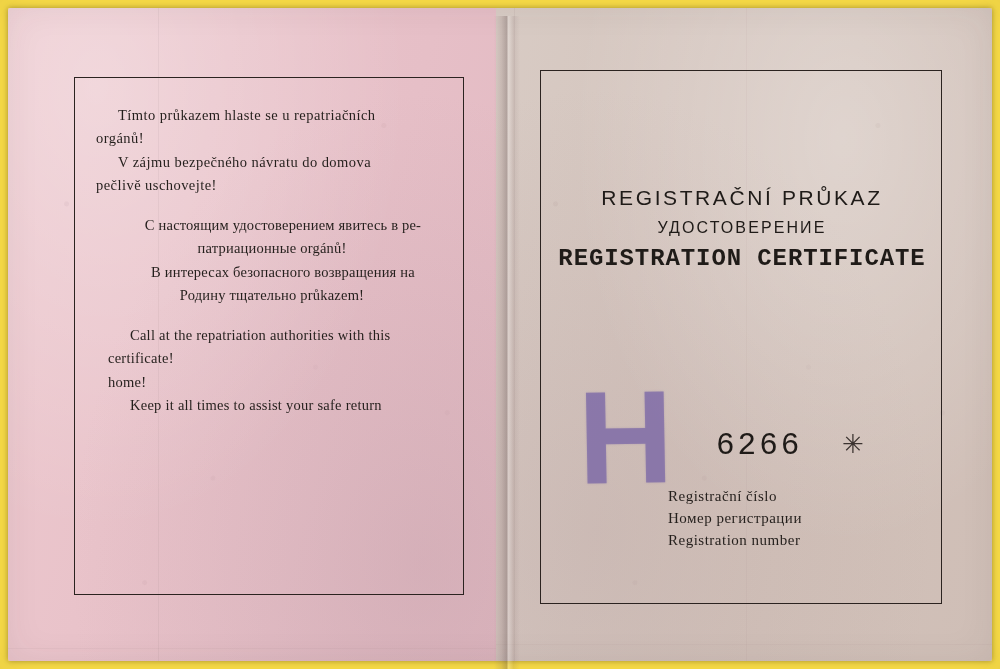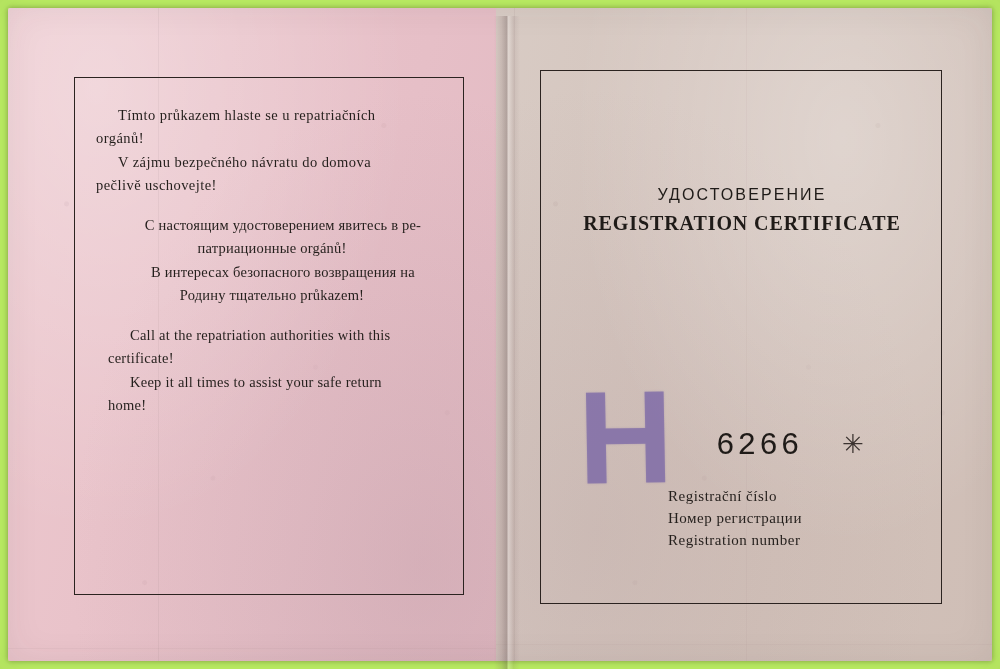--- a/index.html
+++ b/index.html
@@ -11,21 +11,21 @@
     width: 1000px;
     height: 669px;
     overflow: hidden;
     font-family: "Liberation Serif", serif;
   }
 
   .scene {
     position: relative;
     width: 1000px;
     height: 669px;
-    background: #bef264;
+    background: #fde047;
   }
 
   
   .booklet {
     position: absolute;
     left: 8px;
     top: 8px;
     width: 984px;
     height: 653px;
     display: flex;
@@ -158,22 +158,22 @@
     white-space: nowrap;
   }
   .title-ru {
     font-family: "Liberation Sans", sans-serif;
     font-size: 16px;
     letter-spacing: 2.1px;
     font-weight: 500;
     margin-bottom: 8px;
   }
   .title-en {
-    font-family: Liberation Serif, serif;
-    font-size: 20px;
+    font-family: Liberation Mono, monospace;
+    font-size: 24px;
     letter-spacing: .9px;
     font-weight: 600;
   }
 
   
   .stamp {
     position: absolute;
     left: 578px;
     top: 372px;
     font-family: "Liberation Sans", sans-serif;
@@ -254,41 +254,42 @@
         <div class="blk">
           <div class="ln cyr ind">С настоящим удостоверением явитесь в ре-</div>
           <div class="ln cyr">патриационные orgánů!</div>
           <div class="ln cyr ind">В интересах безопасного возвращения на</div>
           <div class="ln cyr">Родину тщательно průkazem!</div>
         </div>
 
         <div class="blk">
           <div class="ln eng ind">Call at the repatriation authorities with this</div>
           <div class="ln eng">certificate!</div>
+          <div class="ln eng">home!</div>
           <div class="ln eng ind">Keep it all times to assist your safe return</div>
-          <div class="ln eng">home!</div>
         </div>
 
       </div>
     </div>
 
     <div class="page page-right">
       <div class="grain"></div>
 
       <div class="crease" style="left:18px; top:0; width:1px; height:653px; opacity:.55;"></div>
       <div class="crease" style="left:250px; top:0; width:1px; height:653px; opacity:.3;"></div>
       <div class="crease" style="left:0; top:636px; width:496px; height:1px; opacity:.35;"></div>
 
       <div class="frame frame-right"></div>
     </div>
 
     <div class="spine"></div>
   </div>
 
   <div class="titles" style="left:542px;">
+    <div class="title-cz">REGISTRAČNÍ PRŮKAZ</div>
     <div class="title-ru">УДОСТОВЕРЕНИЕ</div>
     <div class="title-en">REGISTRATION CERTIFICATE</div>
   </div>
 
   <div class="stamp">H</div>
 
   <div class="reg-number">6266</div>
 
   <div class="asterisk">✳</div>
 

